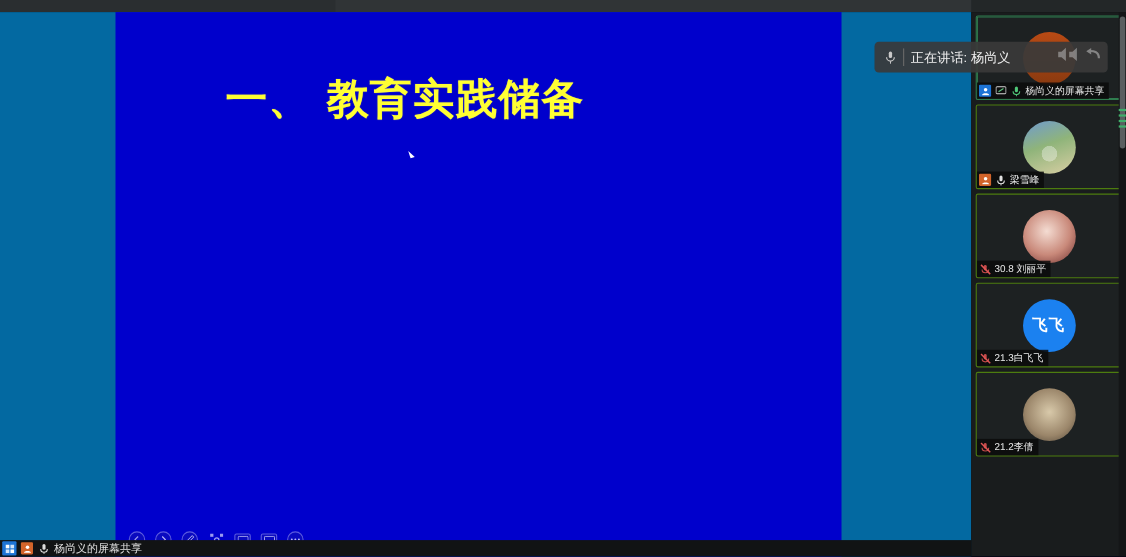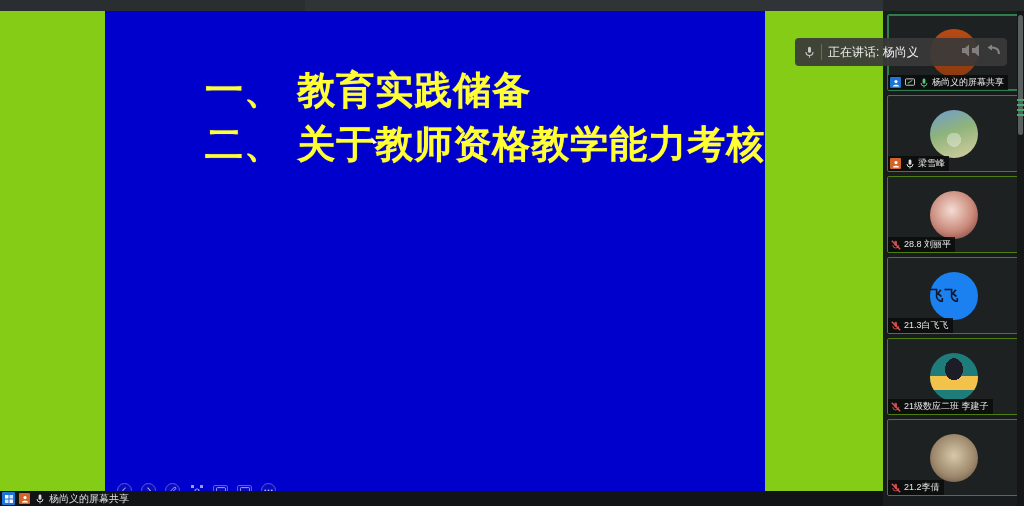--- a/index.html
+++ b/index.html
@@ -32,21 +32,21 @@
   .top-strip .seg-c {
     position: absolute; left: 883px; top: 0; width: 141px; height: 11px;
     background: #232728;
   }
 
   
   .share-region {
     position: absolute;
     left: 0; top: 11px;
     width: 883px; height: 495px;
-    background: #84cc16;
+    background: #0369a1;
   }
   .slide {
     position: absolute;
     left: 105px; top: 0px;
     width: 660px; height: 495px;
     background: #0000cc;
   }
   .slide-body {
     position: absolute;
     left: 100px; top: 52px;
@@ -152,23 +152,23 @@
     border: 1px solid #2f7d4f;
     box-shadow: 0 0 0 1px #2f7d4f inset;
   }
   .tile .avatar {
     position: absolute;
     left: 50%; top: 50%;
     transform: translate(-50%,-50%);
     width: 48px; height: 48px;
     border-radius: 50%;
     overflow: hidden;
-    display: flex; align-items: center; justify-content: flex-start;
+    display: flex; align-items: center; justify-content: center;
     font-size: 15px;
-    color: #0f172a;
+    color: #ffffff;
     font-weight: 700;
   }
   .tile .namebar {
     position: absolute;
     left: 0; bottom: 0;
     max-width: 133px;
     height: 15px;
     background: rgba(10,10,10,.85);
     display: flex; align-items: center;
     padding: 0 4px 0 2px;
@@ -255,21 +255,20 @@
     <div class="seg-a"></div>
     <div class="seg-b"></div>
     <div class="seg-c"></div>
   </div>
 
   <div class="share-region">
 
     <div class="slide">
       <div class="slide-body">
         <div class="slide-line">一、 教育实践储备</div>
-        <div class="slide-line">二、 关于教师资格教学能力考核</div>
       </div>
       <div class="slide-cursor"></div>
 
       <div class="slide-toolbar">
         <div class="tool-btn">
           <svg width="7" height="7" viewBox="0 0 8 8">
               <path d="M5.2 0.8 L2 4 L5.2 7.2" fill="none" stroke="#9a9aee" stroke-width="1.2"></path>
             </svg>
         </div>
         <div class="tool-btn">
@@ -418,57 +417,40 @@
     <div class="tile">
       <div class="avatar av-photo-2"></div>
       <div class="namebar">
         <div class="ic">
           <svg width="10" height="10" viewBox="0 0 10 10">
               <rect x="3.4" y="0.8" width="2.6" height="5" rx="1.3" fill="#c24a4a"></rect>
               <path d="M1.8 5 a3 3 0 0 0 6 0" fill="none" stroke="#c24a4a" stroke-width="1"></path>
               <path d="M0.8 0.8 L9.2 9.2" stroke="#e05555" stroke-width="1.3"></path>
             </svg>
         </div>
-        <div class="nb-label">28.8 刘丽平</div>
+        <div class="nb-label">30.8 刘丽平</div>
       </div>
     </div>
 
     <div class="tile">
       <div class="avatar av-photo-3">
         <span style="font-family:'DejaVu Sans',sans-serif;font-size:14px;letter-spacing:1px;">飞飞</span>
       </div>
       <div class="namebar">
         <div class="ic">
           <svg width="10" height="10" viewBox="0 0 10 10">
               <rect x="3.4" y="0.8" width="2.6" height="5" rx="1.3" fill="#c24a4a"></rect>
               <path d="M1.8 5 a3 3 0 0 0 6 0" fill="none" stroke="#c24a4a" stroke-width="1"></path>
               <path d="M0.8 0.8 L9.2 9.2" stroke="#e05555" stroke-width="1.3"></path>
             </svg>
         </div>
         <div class="nb-label">21.3白飞飞</div>
       </div>
     </div>
 
-    <div class="tile">
-      <div class="avatar av-photo-4">
-        <div class="av-inner" style="background:
-          radial-gradient(ellipse 9px 11px at 50% 34%, #1d1d28 0 100%, transparent 100%),
-          linear-gradient(180deg, transparent 0 48%, #f2c24b 48% 78%, transparent 78%);"></div>
-      </div>
-      <div class="namebar">
-        <div class="ic">
-          <svg width="10" height="10" viewBox="0 0 10 10">
-              <rect x="3.4" y="0.8" width="2.6" height="5" rx="1.3" fill="#c24a4a"></rect>
-              <path d="M1.8 5 a3 3 0 0 0 6 0" fill="none" stroke="#c24a4a" stroke-width="1"></path>
-              <path d="M0.8 0.8 L9.2 9.2" stroke="#e05555" stroke-width="1.3"></path>
-            </svg>
-        </div>
-        <div class="nb-label">21级数应二班  李建子</div>
-      </div>
-    </div>
 
     <div class="tile">
       <div class="avatar av-photo-5"></div>
       <div class="namebar">
         <div class="ic">
           <svg width="10" height="10" viewBox="0 0 10 10">
               <rect x="3.4" y="0.8" width="2.6" height="5" rx="1.3" fill="#c24a4a"></rect>
               <path d="M1.8 5 a3 3 0 0 0 6 0" fill="none" stroke="#c24a4a" stroke-width="1"></path>
               <path d="M0.8 0.8 L9.2 9.2" stroke="#e05555" stroke-width="1.3"></path>
             </svg>

